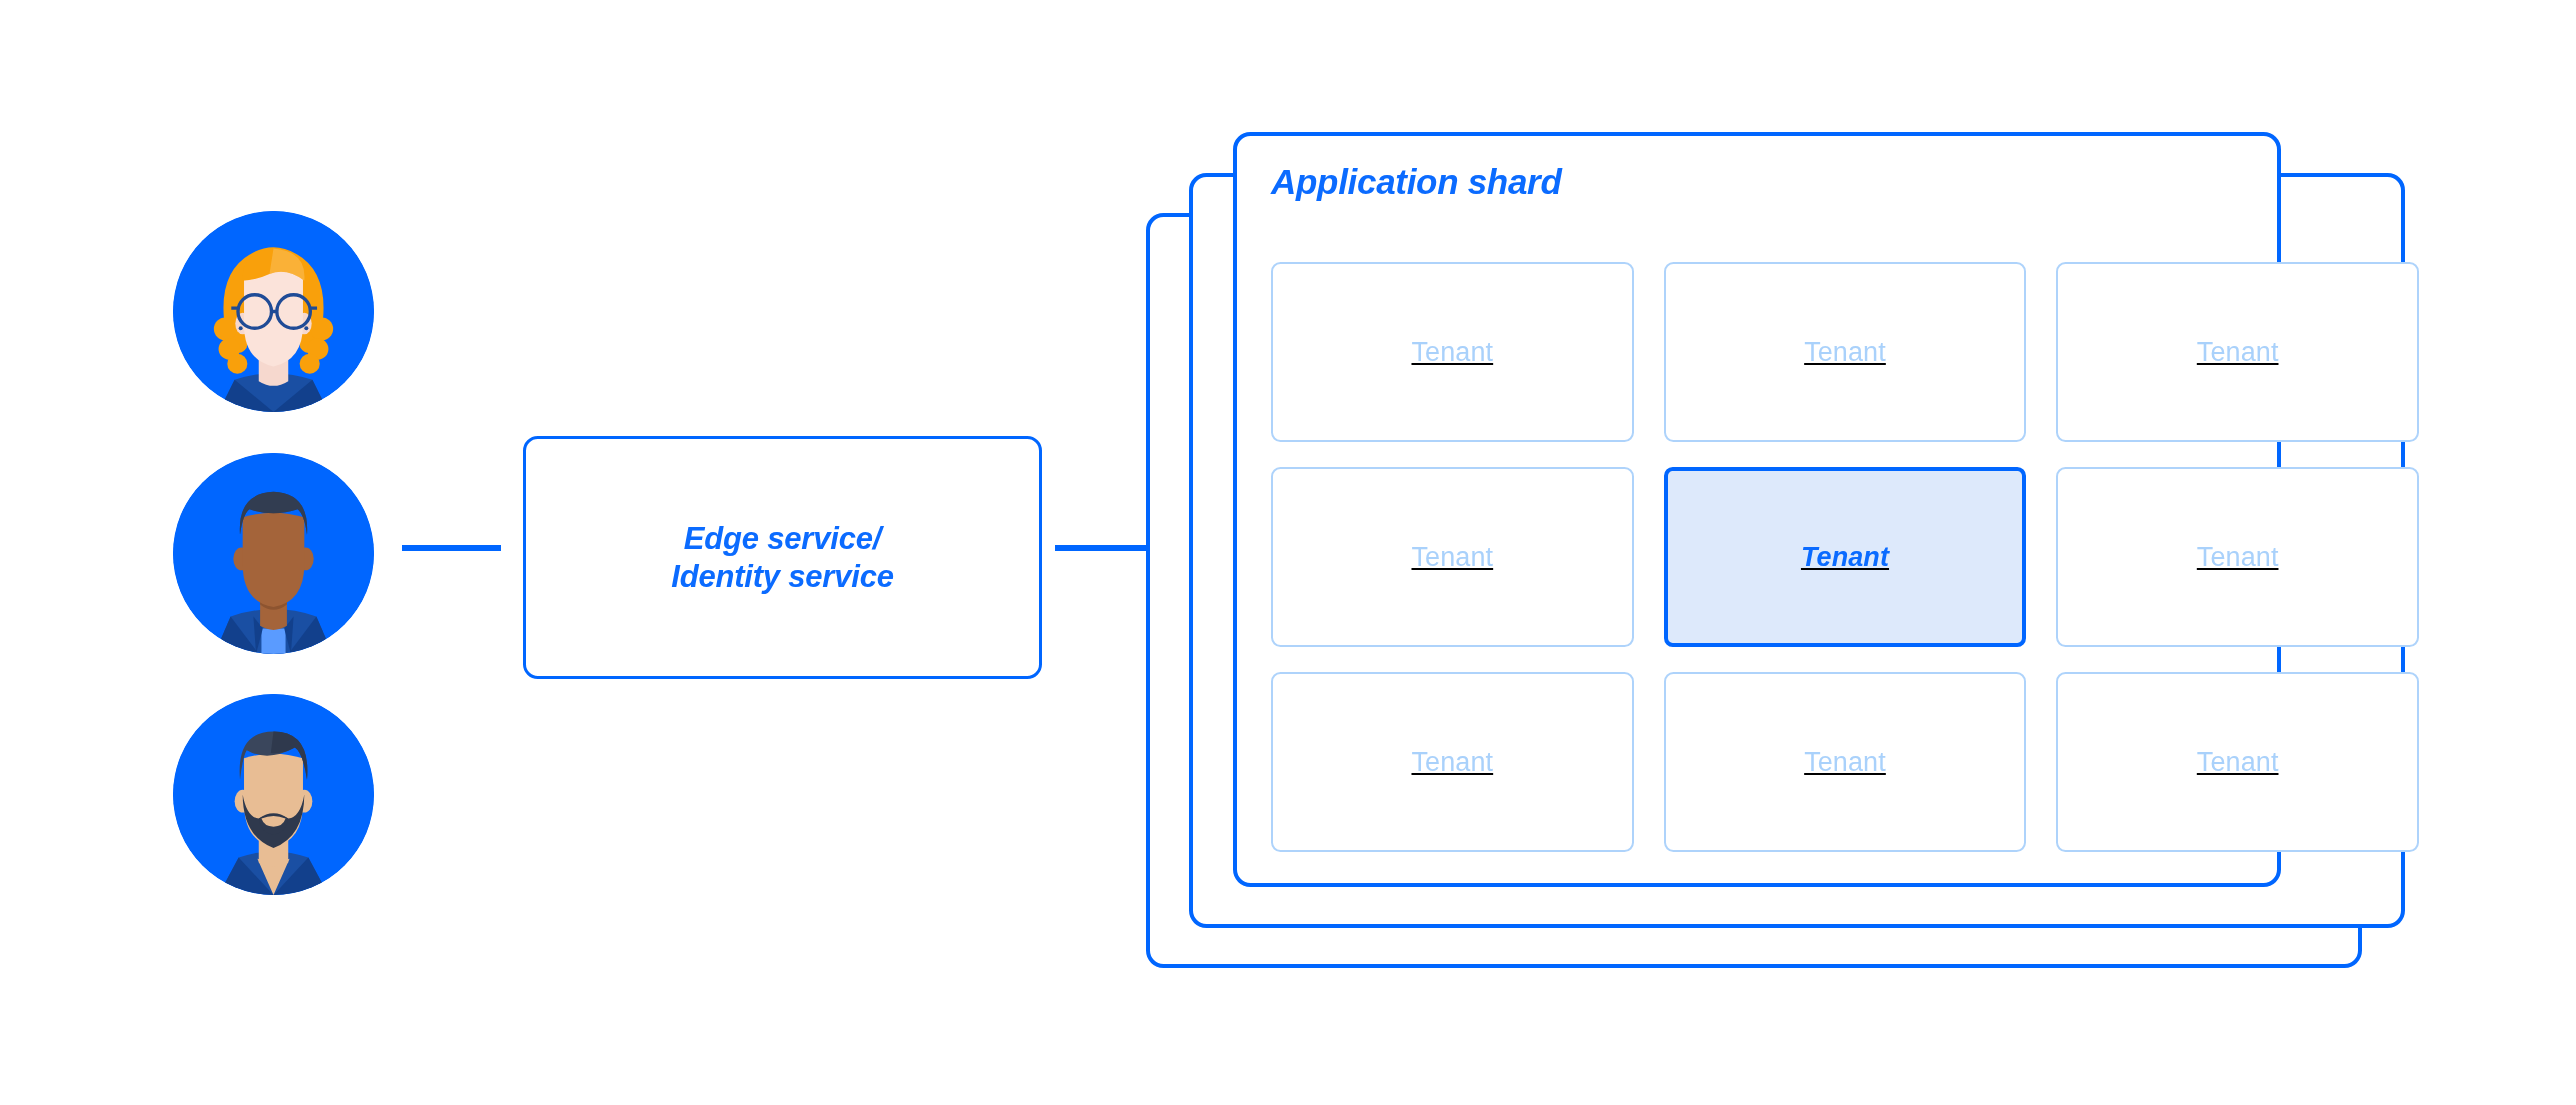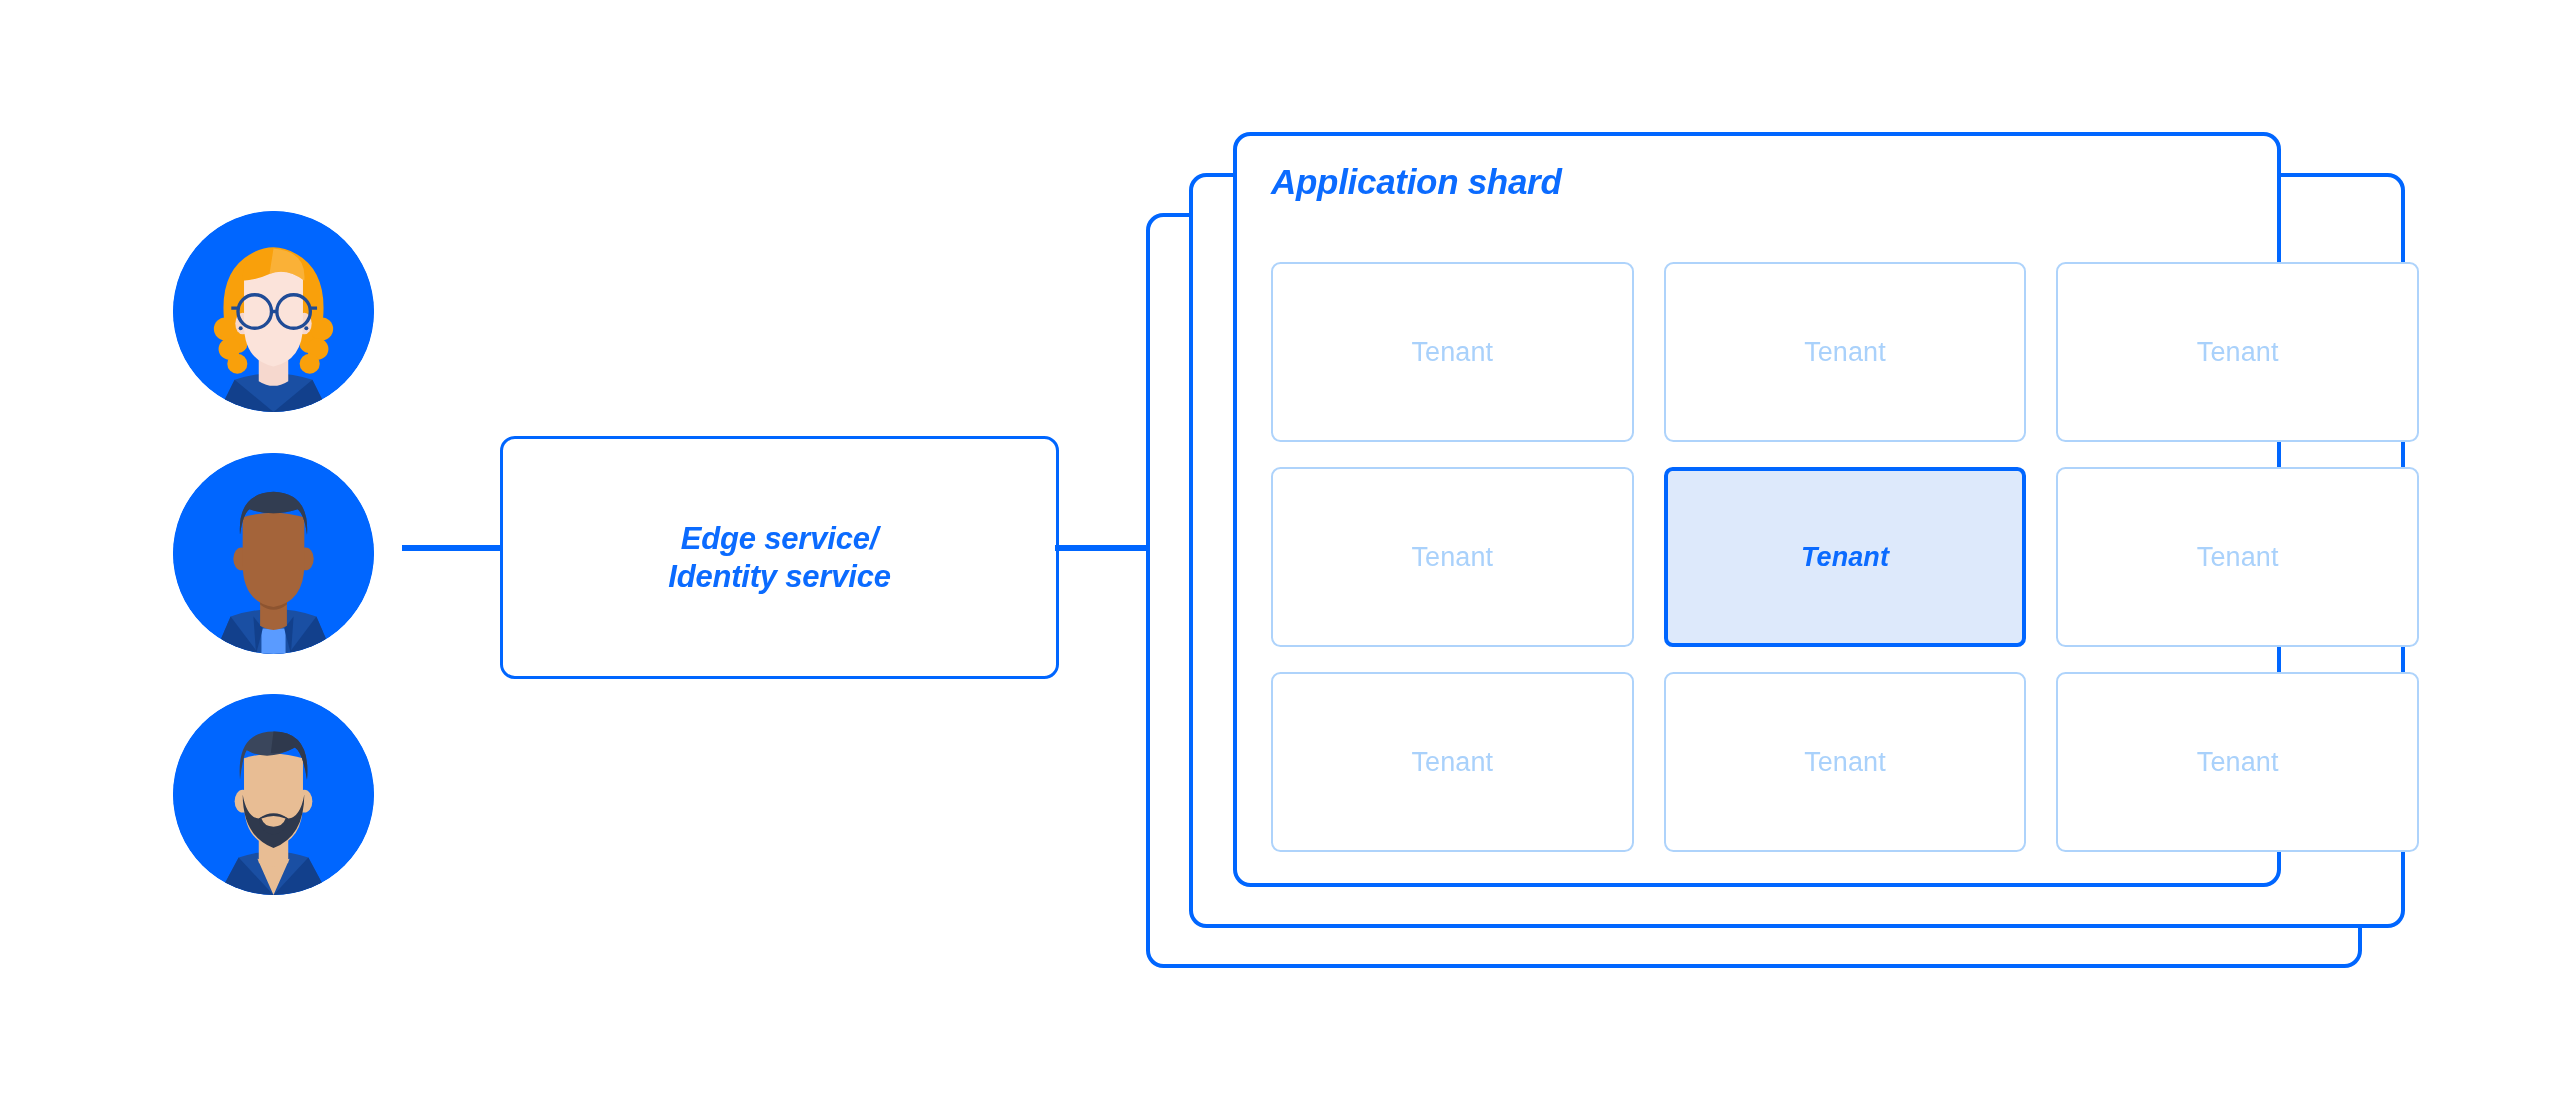--- a/index.html
+++ b/index.html
@@ -22,21 +22,21 @@
   
   .shard-card{position:absolute;box-sizing:border-box;border:4px solid #0066ff;border-radius:17.4px;background:#fff;}
   .shard-front{z-index:4;}
   .shard-mid{z-index:3;}
   .shard-back{z-index:2;}
 
   .shard-title{position:absolute;color:#0b6bff;font-style:italic;font-weight:600;font-size:35px;
                letter-spacing:-0.3px;white-space:nowrap;}
 
   .tenant-grid{position:absolute;display:grid;grid-template-columns:repeat(3,1fr);
-               grid-template-rows:repeat(3,1fr);column-gap:30px;row-gap:25px;}
+               grid-template-rows:repeat(3,1fr);column-gap:30px;row-gap:25px;text-decoration:underline;}
   .tenant{box-sizing:border-box;border:2.7px solid #aed3fb;border-radius:9.4px;background:#fff;
           display:flex;align-items:center;justify-content:center;}
   .tenant-label{color:#a9d1fb;font-size:27px;font-weight:400;letter-spacing:0.1px;}
   .tenant.is-active{border:4px solid #0066ff;background:#dde9fb;border-radius:8.7px;}
   .tenant.is-active .tenant-label{color:#0b6bff;font-style:italic;font-weight:600;}
 </style>
 </head>
 <body>
 
 <div id="stage">
@@ -148,21 +148,21 @@
         <path d="M104 150 q0 62 46 80 q46 -18 46 -80 q-6 34 -24 36 q-22 -16 -44 0 q-18 -2 -24 -36 z" fill="#2f394d"></path>
         <path d="M128 186 q22 -14 44 0 q-4 22 -22 24 q-18 -2 -22 -24 z" fill="#2f394d"></path>
 
         <path d="M132 186 q18 -8 36 0 q-4 12 -18 12 q-14 0 -18 -12 z" fill="#e8bd94"></path>
       </g>
     </svg>
   </div>
 
   <div class="conn" style="left:402px;top:545px;width:99px;height:6px;"></div>
 
-  <div class="edge-box" style="left:500px;top:436px;width:559px;height:243px;">
+  <div class="edge-box" style="left:523px;top:436px;width:519px;height:243px;">
     <div class="edge-label">Edge service/
 Identity service</div>
   </div>
 
   <div class="conn" style="left:1055px;top:545px;width:97px;height:6px;"></div>
 
   <div class="shard-card shard-back" style="left:1146px;top:213px;width:1216px;height:755px;"></div>
   <div class="shard-card shard-mid" style="left:1189px;top:173px;width:1216px;height:755px;"></div>
 
   <div class="shard-card shard-front" style="left:1233px;top:132px;width:1048px;height:755px;">

